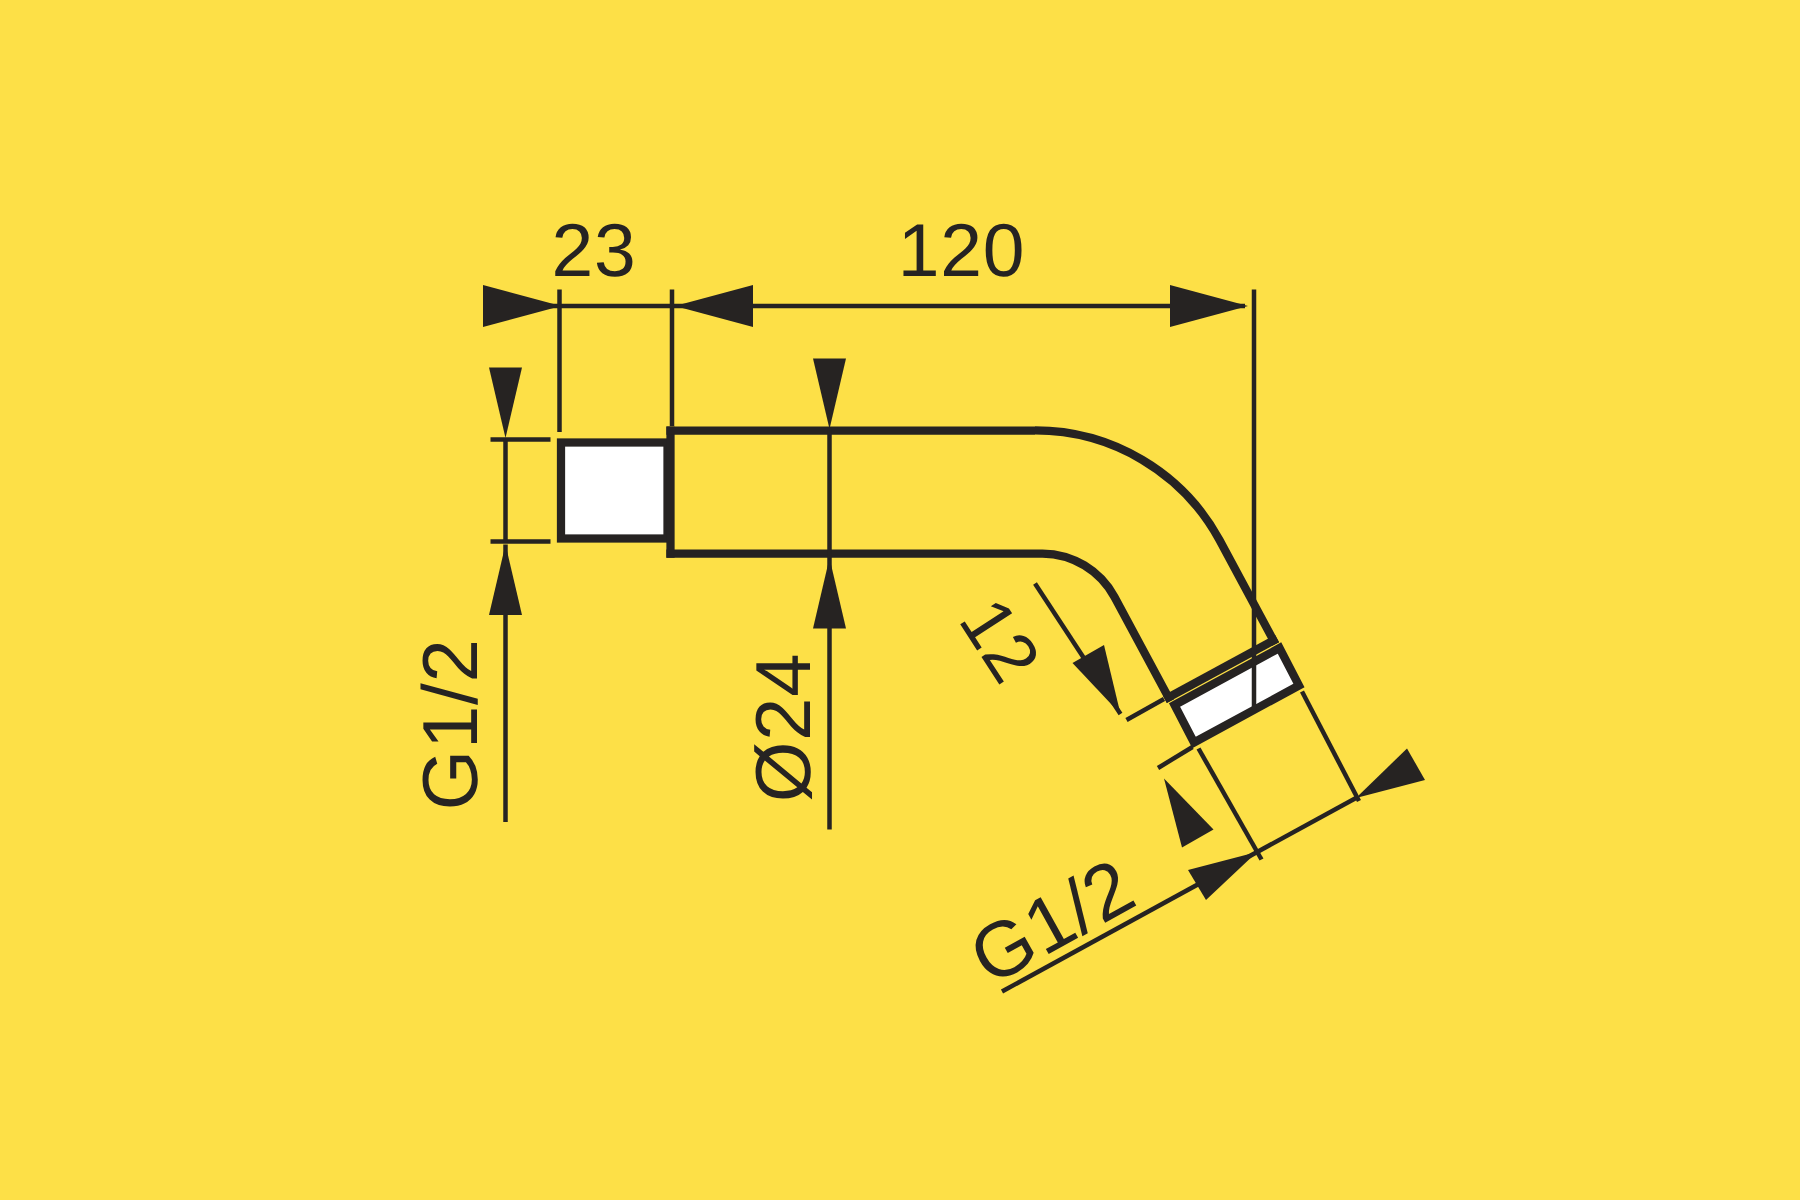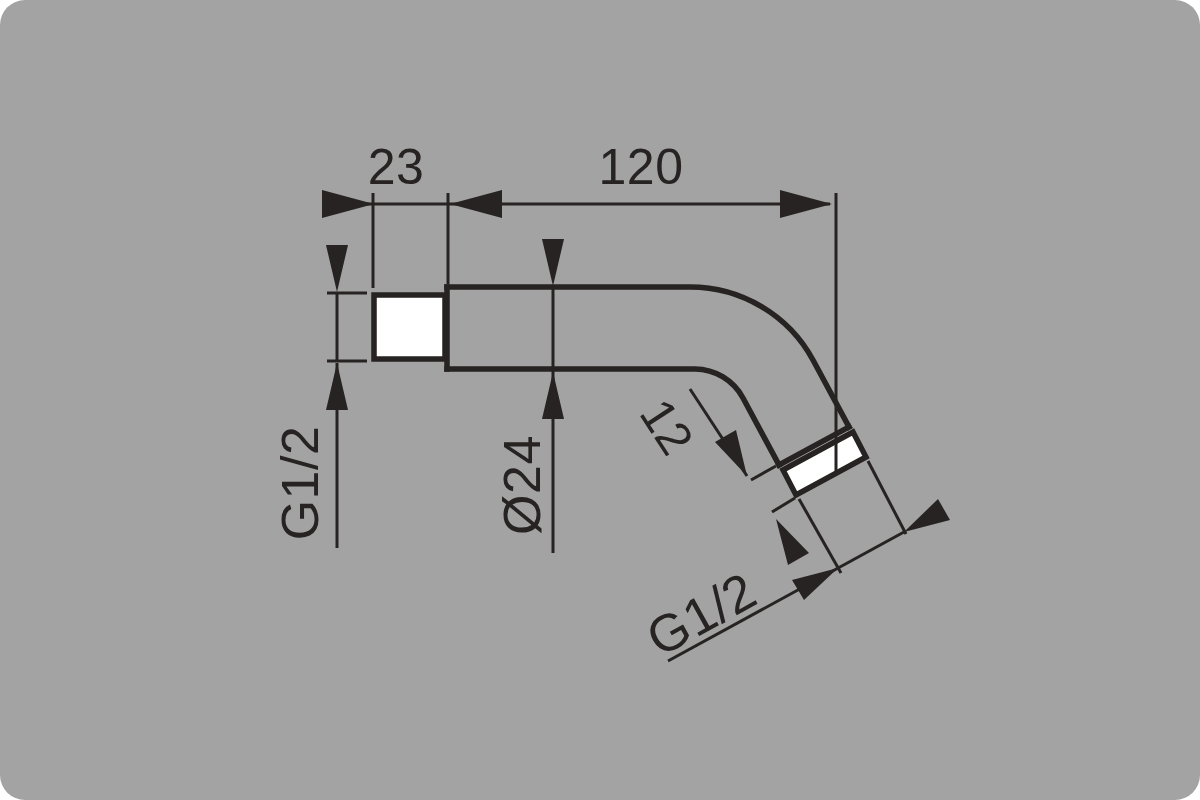--- a/index.html
+++ b/index.html
@@ -8,22 +8,21 @@
     background: #ffffff;
     width: 1200px;
     height: 800px;
     overflow: hidden;
     font-family: "Liberation Sans", sans-serif;
   }
   .canvas {
     position: relative;
     width: 1200px;
     height: 800px;
-    background: #a3a3a3;
-    border-radius: 25px;
+    background: #fde047;
   }
   svg { display: block; }
   .thick {
     fill: none;
     stroke: #262322;
     stroke-width: 5.5;
     stroke-linecap: square;
     stroke-linejoin: miter;
   }
   .thin {

